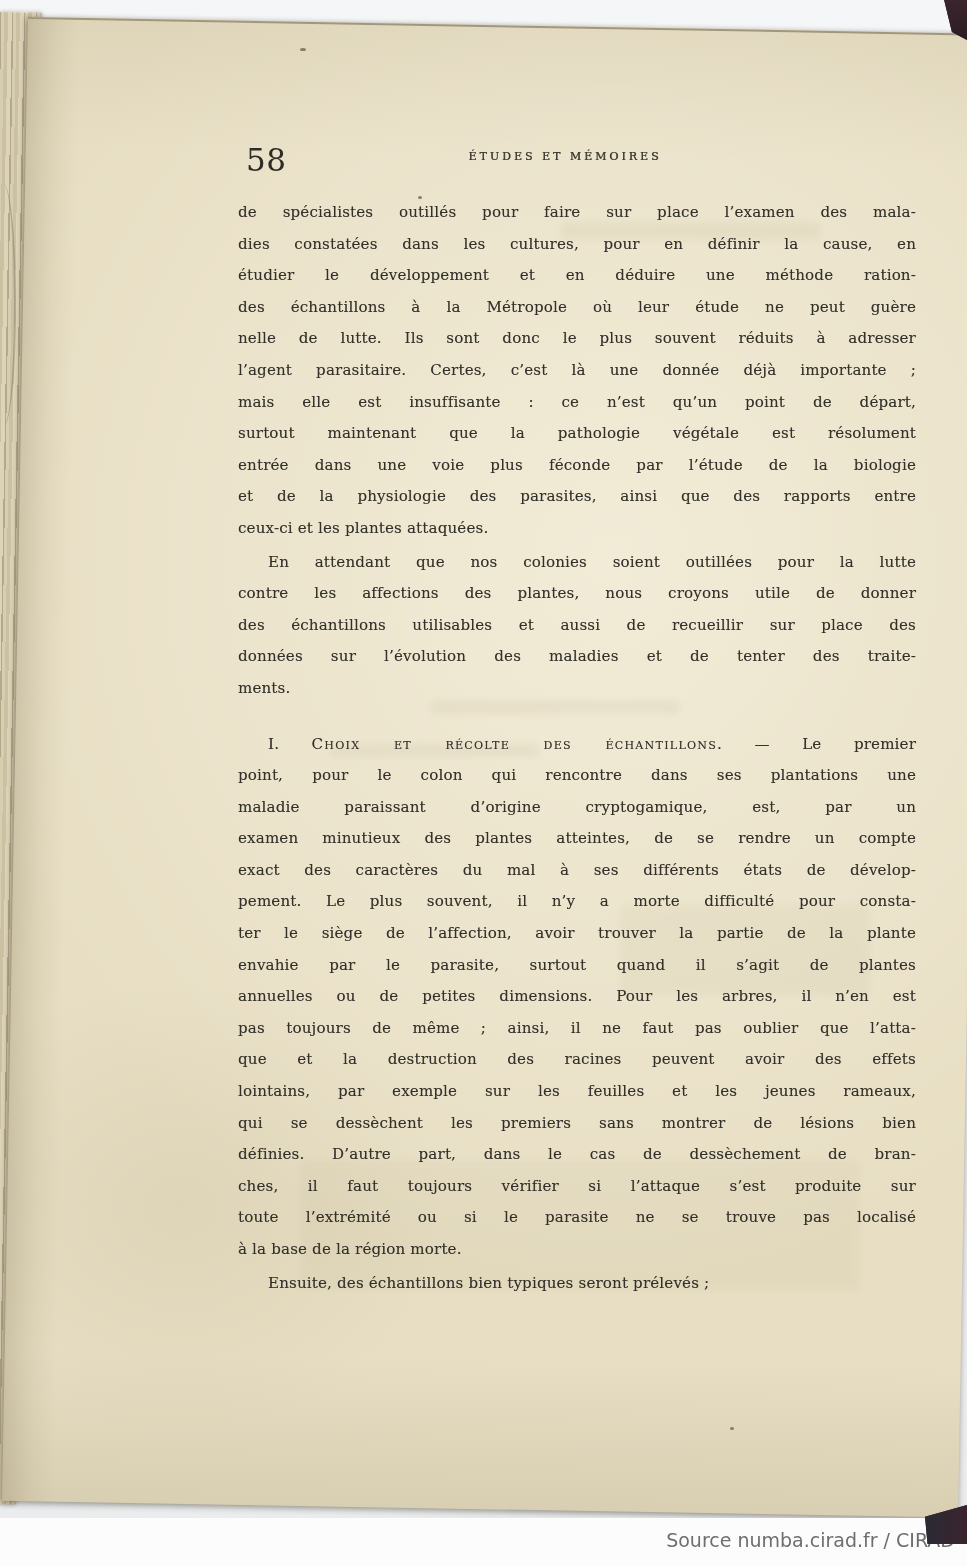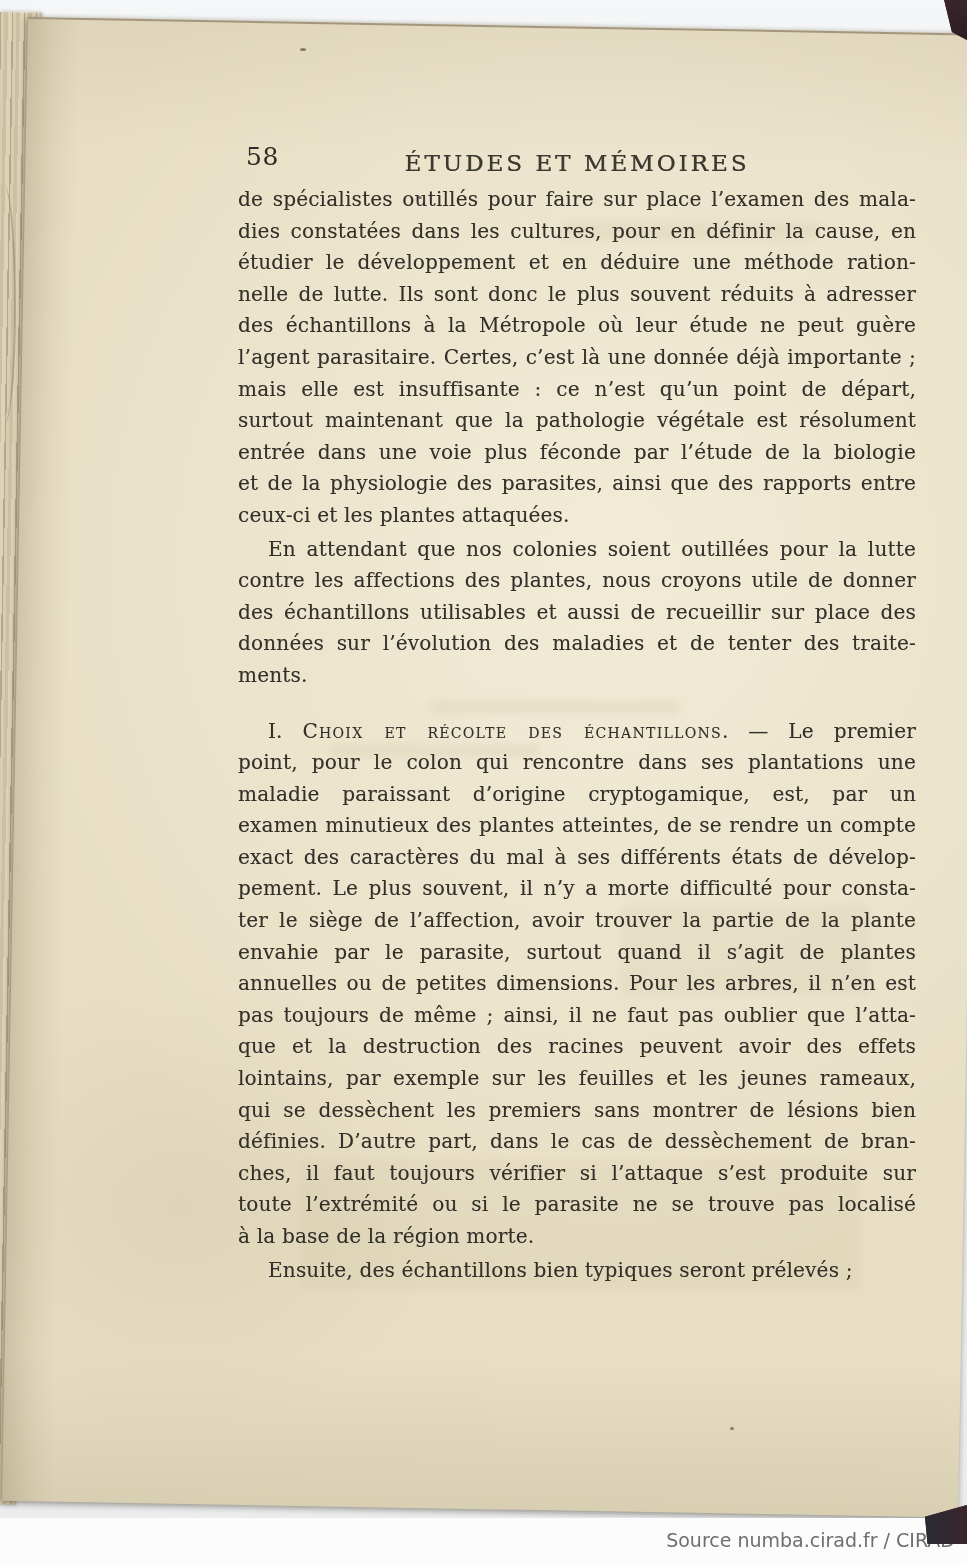--- a/index.html
+++ b/index.html
@@ -50,30 +50,30 @@
   
   .ghost{position:absolute;background:#8a7a52;opacity:.07;filter:blur(3px);border-radius:6px;z-index:3;}
   .speck{position:absolute;width:4px;height:3px;background:#6b6456;border-radius:50%;opacity:.8;z-index:4;}
   .crease-tl{
     position:absolute;left:-8px;top:185px;width:22px;height:240px;z-index:4;
     border-right:2px solid rgba(125,118,105,.45);border-radius:0 50% 50% 0/0 50% 50% 0;
   }
   
   .content{position:absolute;inset:0;z-index:5;color:var(--ink,#33302a);}
   .page-number{
-    position:absolute;left:246px;top:142px;font-size:25px;letter-spacing:.5px;color:#2e2c26;
+    position:absolute;left:246px;top:142px;font-size:31px;letter-spacing:.5px;color:#2e2c26;
   }
   .running-title{
-    position:absolute;left:238px;top:150px;width:678px;text-align:center;
-    font-size:23px;letter-spacing:3px;color:#3a382f;
+    position:absolute;left:226px;top:150px;width:678px;text-align:center;
+    font-size:11px;letter-spacing:3px;color:#3a382f;
     text-shadow:.35px 0 0 rgba(58,56,47,.8);
   }
   .body-text{
-    position:absolute;left:238px;top:184px;width:678px;
-    font-size:20px;line-height:31.6px;letter-spacing:.2px;
+    position:absolute;left:238px;top:197px;width:678px;
+    font-size:15px;line-height:31.6px;letter-spacing:.2px;
     text-shadow:.25px .25px 0 rgba(51,48,42,.35);
   }
   .para{margin:0;}
   .para + .para{margin-top:2px;}
   .para.section{margin-top:24px;}
   .para.tight{margin-top:2px;}
   .line{text-align:justify;text-align-last:justify;}
   .line.last{text-align-last:left;}
   .para.indent .line.first{text-indent:30px;}
   .sc{font-variant:small-caps;letter-spacing:1.3px;}
@@ -111,22 +111,22 @@
   <div class="speck" style="left:730px;top:1427px;"></div>
 
   <div class="content">
     <div class="page-number">58</div>
     <div class="running-title">ÉTUDES ET MÉMOIRES</div>
     <div class="body-text">
         <div class="para">
           <div class="line first">de spécialistes outillés pour faire sur place l’examen des mala-</div>
           <div class="line">dies constatées dans les cultures, pour en définir la cause, en</div>
           <div class="line">étudier le développement et en déduire une méthode ration-</div>
+          <div class="line">des échantillons à la Métropole où leur étude ne peut guère</div>
           <div class="line">nelle de lutte. Ils sont donc le plus souvent réduits à adresser</div>
-          <div class="line">des échantillons à la Métropole où leur étude ne peut guère</div>
           <div class="line">l’agent parasitaire. Certes, c’est là une donnée déjà importante ;</div>
           <div class="line">mais elle est insuffisante : ce n’est qu’un point de départ,</div>
           <div class="line">surtout maintenant que la pathologie végétale est résolument</div>
           <div class="line">entrée dans une voie plus féconde par l’étude de la biologie</div>
           <div class="line">et de la physiologie des parasites, ainsi que des rapports entre</div>
           <div class="line last">ceux-ci et les plantes attaquées.</div>
         </div>
         <div class="para indent">
           <div class="line first">En attendant que nos colonies soient outillées pour la lutte</div>
           <div class="line">contre les affections des plantes, nous croyons utile de donner</div>

